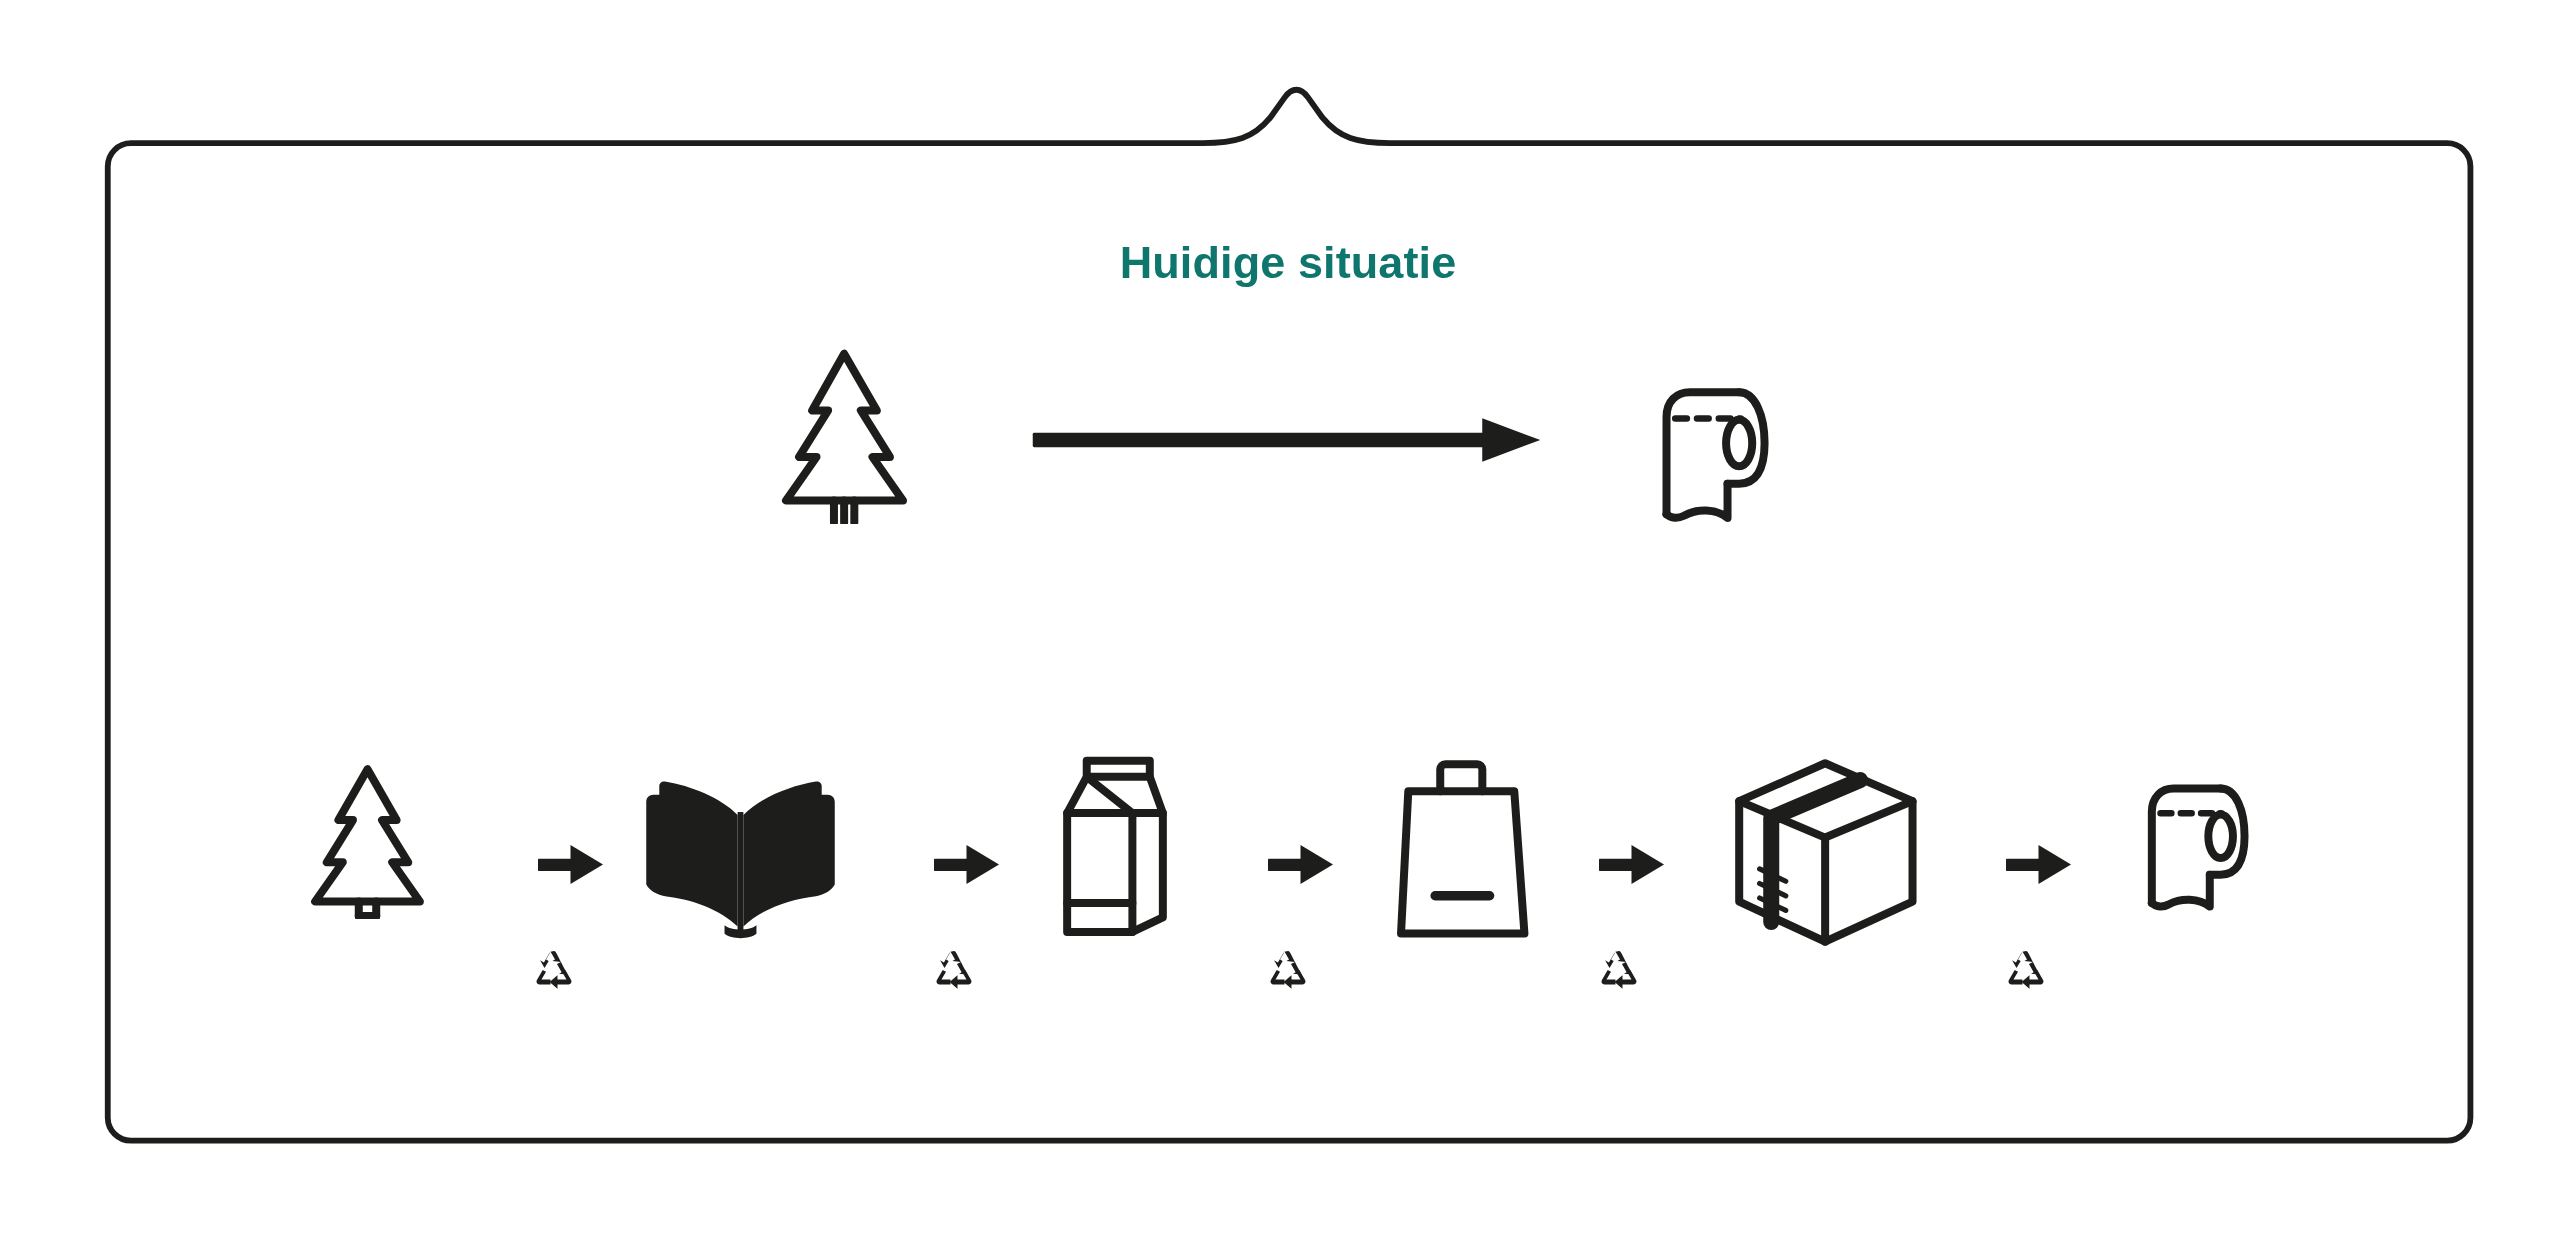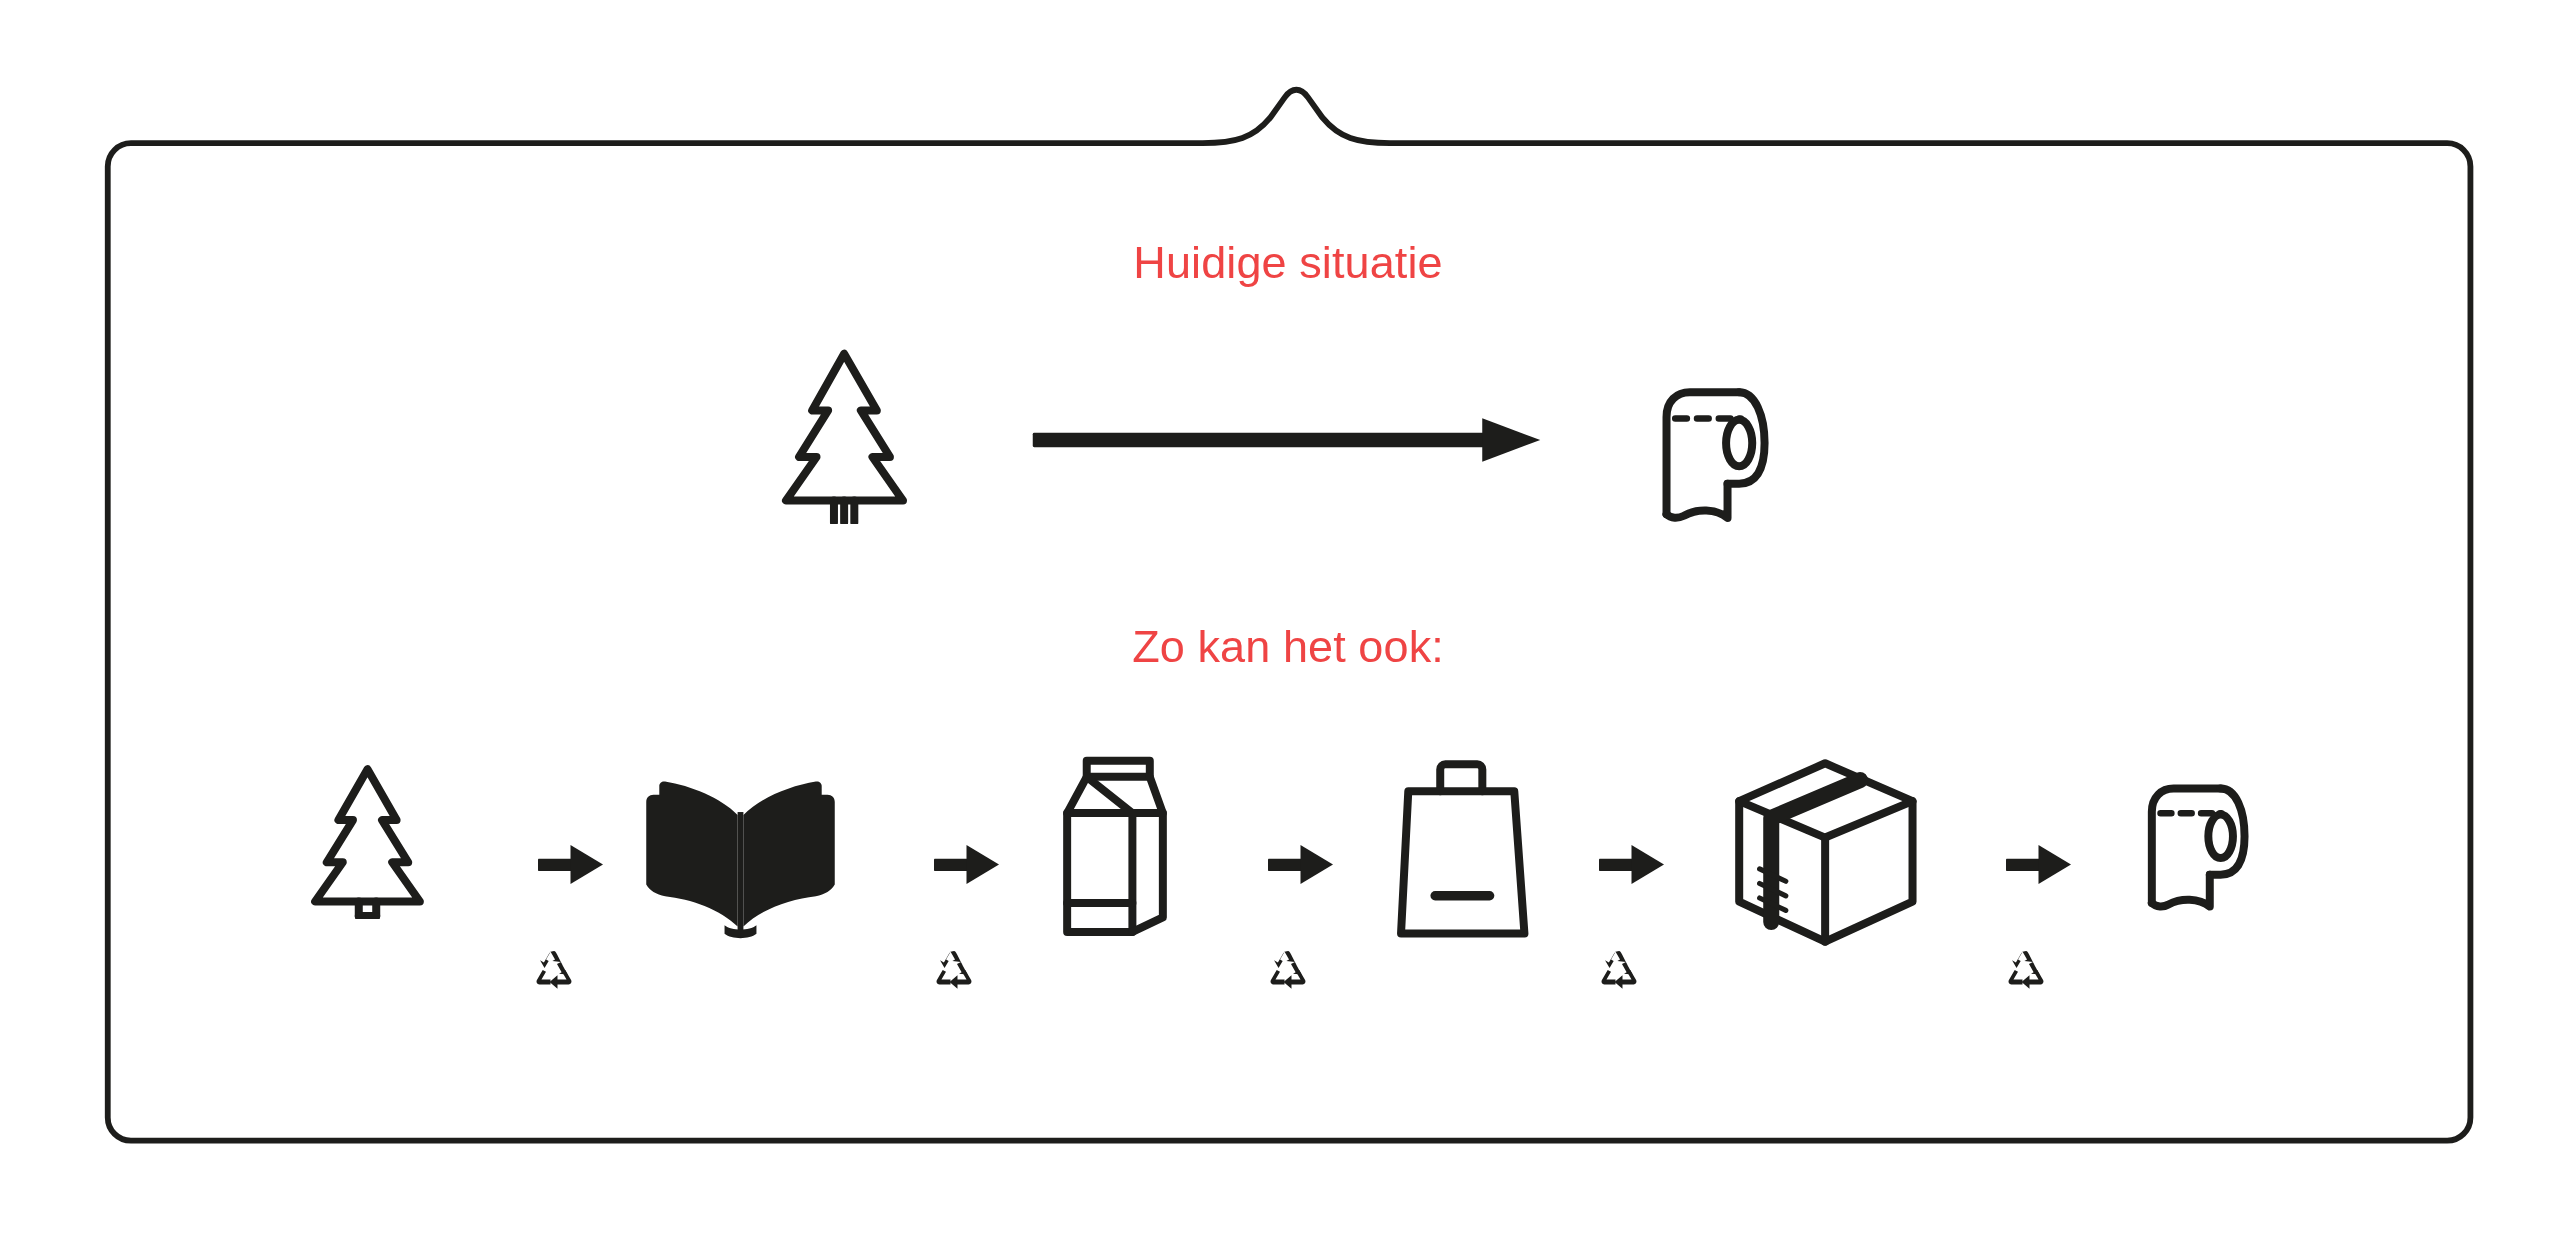--- a/index.html
+++ b/index.html
@@ -12,23 +12,23 @@
   }
   #stage{position:absolute;left:0;top:0;width:2576px;height:1246px;}
   .bubble-svg{position:absolute;left:0;top:0;width:2576px;height:1246px;}
 
   .layer{position:absolute;left:0;top:0;width:2576px;height:1246px;pointer-events:none;}
 
   .heading{
     position:absolute;
     width:100%;
     text-align:center;
-    font-weight:400;
+    font-weight:700;
     letter-spacing:0.1px;
-    color:#ef4444;
+    color:#0f766e;
     white-space:nowrap;
   }
   #title-current{top:237px;font-size:45px;line-height:52px;}
   #title-alt{top:621px;font-size:45px;line-height:52px;}
 
   .icon{position:absolute;}
   .icon svg{display:block;width:100%;height:100%;}
 
   
   #r1-tree   {left:770px; top:342px;  width:149px; height:182px;}
@@ -112,21 +112,20 @@
         <g fill="none" stroke="#1d1d1b" stroke-width="11" stroke-linejoin="round" stroke-linecap="round">
           <path d="M28 178 L28 44 C28 22 42 10 60 10 L128 10"></path>
           <path d="M128 10 C150 10 163 42 163 80 C163 118 150 136 128 136 L112 136"></path>
           <path d="M112 136 L112 183 C96 170 70 170 52 180 C44 184 34 184 28 178"></path>
           <ellipse cx="128" cy="80" rx="18" ry="32"></ellipse>
           <path d="M40 46 L56 46 M70 46 L86 46 M100 46 L116 46 M128 46 L130 46" stroke-width="9" stroke-dasharray="0"></path>
         </g>
       </svg>
     </div>
 
-    <div class="heading" id="title-alt">Zo kan het ook:</div>
 
     <div class="icon" id="r2-tree">
       <svg viewBox="0 0 180 220">
         <g fill="none" stroke="#1d1d1b" stroke-width="11" stroke-linejoin="round" stroke-linecap="round">
           <path d="M90 14
                    L 50 84 L 70 84 L 34 142 L 56 142 L 18 196 L 162 196
                    L 124 142 L 146 142 L 110 84 L 130 84 Z"></path>
           <path d="M78 196 L78 216 M102 196 L102 216"></path>
           <path d="M78 216 L102 216"></path>
         </g>

